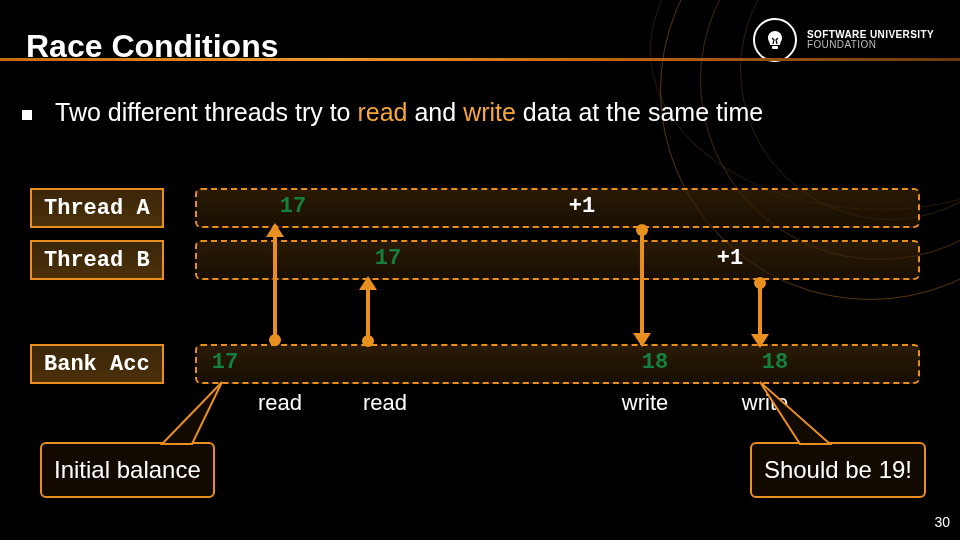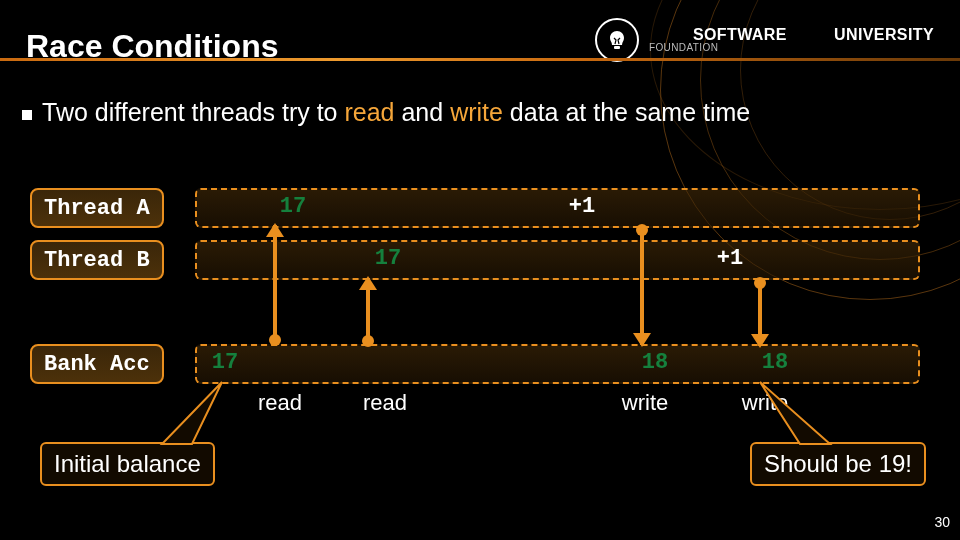--- a/index.html
+++ b/index.html
@@ -9,34 +9,34 @@
   
   .swirl { position: absolute; top: -120px; right: -120px; width: 420px; height: 420px; border: 1px solid rgba(200,120,30,0.45); border-radius: 50%; pointer-events: none; }
   .swirl.s2 { top: -100px; right: -100px; width: 360px; height: 360px; border-color: rgba(200,120,30,0.35); }
   .swirl.s3 { top: -80px; right: -80px; width: 300px; height: 300px; border-color: rgba(200,120,30,0.25); }
   .swirl.s4 { top: -110px; right: -150px; width: 460px; height: 320px; border-color: rgba(200,120,30,0.2); }
 
   .logo { position: absolute; top: 18px; right: 26px; display: flex; align-items: center; gap: 10px; }
   .logo .bulb-wrap { width: 44px; height: 44px; border: 2px solid #fff; border-radius: 50%; display: flex; align-items: center; justify-content: center; position: relative; }
   .logo svg { display: block; }
   .logo .txt { line-height: 1.0; font-weight: 700; font-size: 10px; letter-spacing: 0.4px; }
-  .logo .txt .big { font-size: 16px; margin-left: 44px; }
+  .logo .txt .big { font-size: 10px; }
   .logo .txt .thin { font-weight: 400; color: #bbb; }
 
   .title { position: absolute; top: 28px; left: 26px; font-size: 32px; font-weight: 700; color: #fff; }
   .title-underline { position: absolute; top: 58px; left: 0; right: 0; height: 3px;
     background: linear-gradient(90deg, #c96a10 0%, #ed9a2e 35%, #c96a10 60%, #6b3a08 100%); }
 
-  .bullet { position: absolute; top: 98px; left: 22px; right: 26px; font-size: 25px; display: flex; align-items: flex-start; gap: 10px; }
+  .bullet { position: absolute; top: 98px; left: 22px; right: 26px; font-size: 25px; display: flex; align-items: flex-start; gap: 23px; }
   .bullet .sq { width: 10px; height: 10px; background: #fff; margin-top: 12px; flex: none; }
   .bullet .em { color: #f5a63a; }
 
   
   .lane { position: absolute; left: 30px; right: 40px; height: 40px; }
-  .lane-label { position: absolute; left: 0; top: 0; height: 40px; padding: 0 12px; border: 2px solid #e98f1f; border-radius: 8px;
+  .lane-label { position: absolute; left: 0; top: 0; height: 40px; padding: 0 12px; border: 2px solid #e98f1f; border-radius: 0;
     background: linear-gradient(#3a2609, #4c310a); font-family: Consolas, "Courier New", monospace; font-size: 22px; font-weight: 700;
     color: #fff; display: flex; align-items: center; }
   .lane-track { position: absolute; top: 0; height: 40px; left: 165px; right: 0; border: 2px dashed #e98f1f; border-radius: 6px;
     background: linear-gradient(180deg, rgba(70,44,8,0.6), rgba(40,24,4,0.6)); }
 
   .lane.a { top: 188px; }
   .lane.b { top: 240px; padding-left: 8px; }
   .lane.c { top: 344px; padding-left: 48px; }
 
   
@@ -47,21 +47,21 @@
   .arrow { position: absolute; width: 4px; background: #e98f1f; }
   .arrow::before { content: ""; position: absolute; top: -1px; left: 50%; width: 12px; height: 12px; background: #e98f1f; border-radius: 50%; transform: translateX(-50%); }
   .arrow.down::after, .arrow.up::after { content: ""; position: absolute; left: 50%; transform: translateX(-50%); width: 0; height: 0; border-left: 9px solid transparent; border-right: 9px solid transparent; }
   .arrow.down::after { bottom: -2px; border-top: 14px solid #e98f1f; }
   .arrow.up::after { top: -2px; border-bottom: 14px solid #e98f1f; }
   .arrow.up::before { top: auto; bottom: -1px; }
 
   .action-label { position: absolute; font-size: 22px; transform: translateX(-50%); color: #fff; }
 
   
-  .callout { position: absolute; padding: 6px 12px; border: 2px solid #e98f1f; border-radius: 6px; background: #120a00; font-size: 24px; color: #fff; }
+  .callout { position: absolute; padding: 12px 12px; border: 2px solid #e98f1f; border-radius: 6px; background: #120a00; font-size: 24px; color: #fff; }
 
   .page-num { position: absolute; right: 10px; bottom: 10px; font-size: 14px; color: #fff; }
 </style>
 </head>
 <body>
 
 <div class="swirl"></div>
 <div class="swirl s2"></div>
 <div class="swirl s3"></div>
 <div class="swirl s4"></div>

